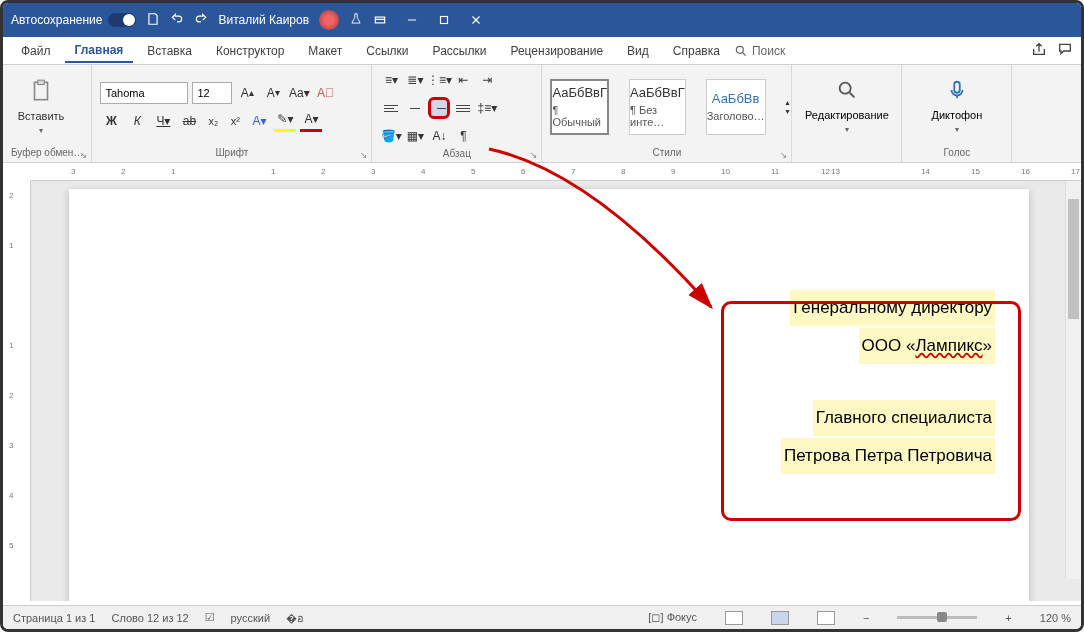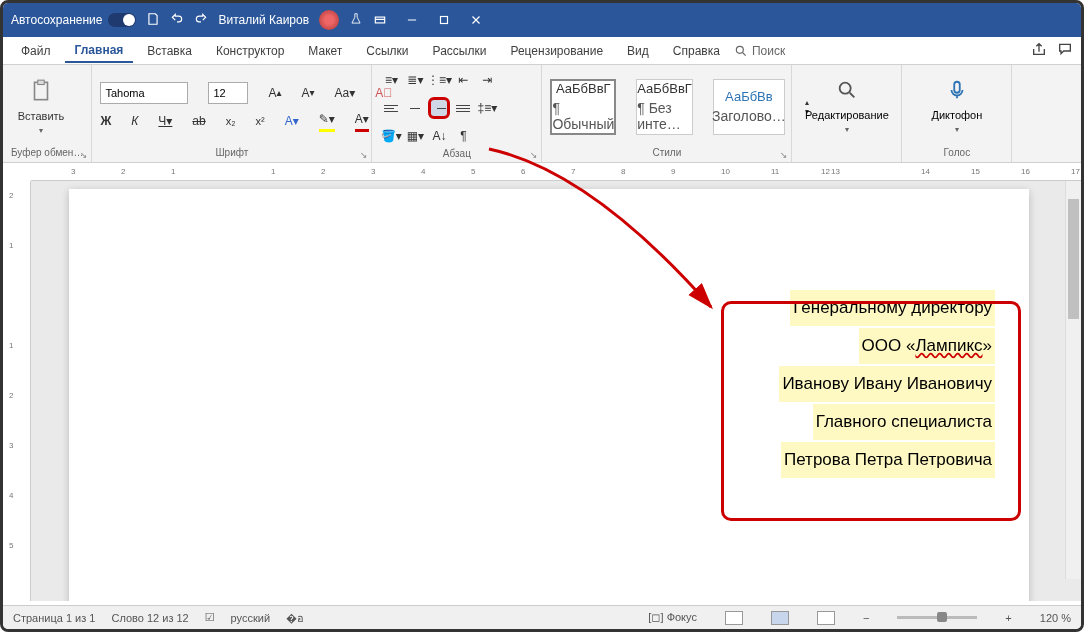--- a/index.html
+++ b/index.html
@@ -19,21 +19,21 @@
 .search{display:flex;align-items:center;gap:4px;color:#666;}
 .ribbon{height:98px;background:#f3f3f3;display:flex;border-bottom:1px solid #d0d0d0;}
 .group{border-right:1px solid #d8d8d8;padding:4px 8px 2px;display:flex;flex-direction:column;justify-content:space-between;position:relative;}
 .group-label{font-size:10px;color:#666;text-align:center;height:16px;display:flex;align-items:center;justify-content:center;}
 .group-body{flex:1;display:flex;align-items:center;gap:4px;}
 .clipboard-body{flex-direction:column;align-items:center;justify-content:center;width:60px;text-align:right;}
 .clipboard-body svg{width:26px;height:26px;}
 .paste-label{font-size:11px;color:#333;margin-top:2px;}
 .font-group{width:280px;}
 .font-rows{display:flex;flex-direction:column;gap:6px;width:100%;}
-.font-row{display:flex;gap:20px;align-items:center;}
+.font-row{display:flex;gap:4px;align-items:center;}
 .font-select{border:1px solid #ababab;background:#fff;font-size:11px;padding:2px 4px;height:22px;}
 .fname{width:88px;}
 .fsize{width:40px;}
 .icon-btn{width:22px;height:22px;display:flex;align-items:center;justify-content:center;font-size:12px;color:#333;cursor:pointer;}
 .icon-btn.small{width:18px;height:18px;font-size:11px;}
 .bold{font-weight:bold;}
 .italic{font-style:italic;}
 .underline{text-decoration:underline;}
 .strike{text-decoration:line-through;}
 .para-group{width:170px;}
@@ -46,21 +46,21 @@
 .al-l span:nth-child(2){width:70%;}
 .al-c span{margin:0 auto;}.al-c span:nth-child(2){width:70%;}
 .al-r span{margin-left:auto;}.al-r span:nth-child(2){width:70%;}
 .al-j span{width:100%;}
 .styles-group{width:250px;}
 .styles-body{display:flex;gap:20px;}
 .style-box{width:72px;height:56px;border:1px solid #ccc;background:#fff;display:flex;flex-direction:column;align-items:center;justify-content:center;font-size:9px;}
 .style-box.active{border:2px solid #888;}
 .style-preview{font-size:13px;color:#333;}
 .style-preview.blue{color:#2e74b5;}
-.style-name{font-size:14px;color:#555;margin-top:4px;}
+.style-name{font-size:11px;color:#555;margin-top:4px;}
 .edit-group,.dict-group{width:110px;align-items:center;}
 .edit-body,.dict-body{display:flex;flex-direction:column;align-items:center;justify-content:center;width:100%;}
 .edit-body svg,.dict-body svg{width:22px;height:22px;}
 .corner-launcher{position:absolute;bottom:2px;right:4px;font-size:9px;color:#888;}
 .ruler-h{height:18px;background:#fff;border-bottom:1px solid #ccc;position:relative;margin-left:28px;font-size:8px;color:#777;}
 .ruler-h .tick{position:absolute;top:4px;}
 .workspace{display:flex;height:420px;background:#eaeaea;}
 .ruler-v{width:28px;background:#fff;border-right:1px solid #ccc;position:relative;font-size:8px;color:#777;}
 .ruler-v .tick{position:absolute;left:6px;}
 .doc-area{flex:1;position:relative;overflow:hidden;}
@@ -328,21 +328,21 @@
       <div class="tick" style="top: 210px;">2</div>
       <div class="tick" style="top: 260px;">3</div>
       <div class="tick" style="top: 310px;">4</div>
       <div class="tick" style="top: 360px;">5</div>
     </div>
   <div class="doc-area">
     <div class="page">
       <div class="text-block">
         <div>Генеральному директору</div><br>
         <div><span>ООО «</span><span class="spell">Лампикс</span><span>»</span></div><br>
-        <div>Иванову Ивану Ивановичу</div><br>
+        <br>
         <div>Главного специалиста</div><br>
         <div>Петрова Петра Петровича</div>
       </div>
     </div>
   </div>
 </div>
 
 <div class="scrollbar-v">
   <div class="scroll-thumb"></div>
 </div>

